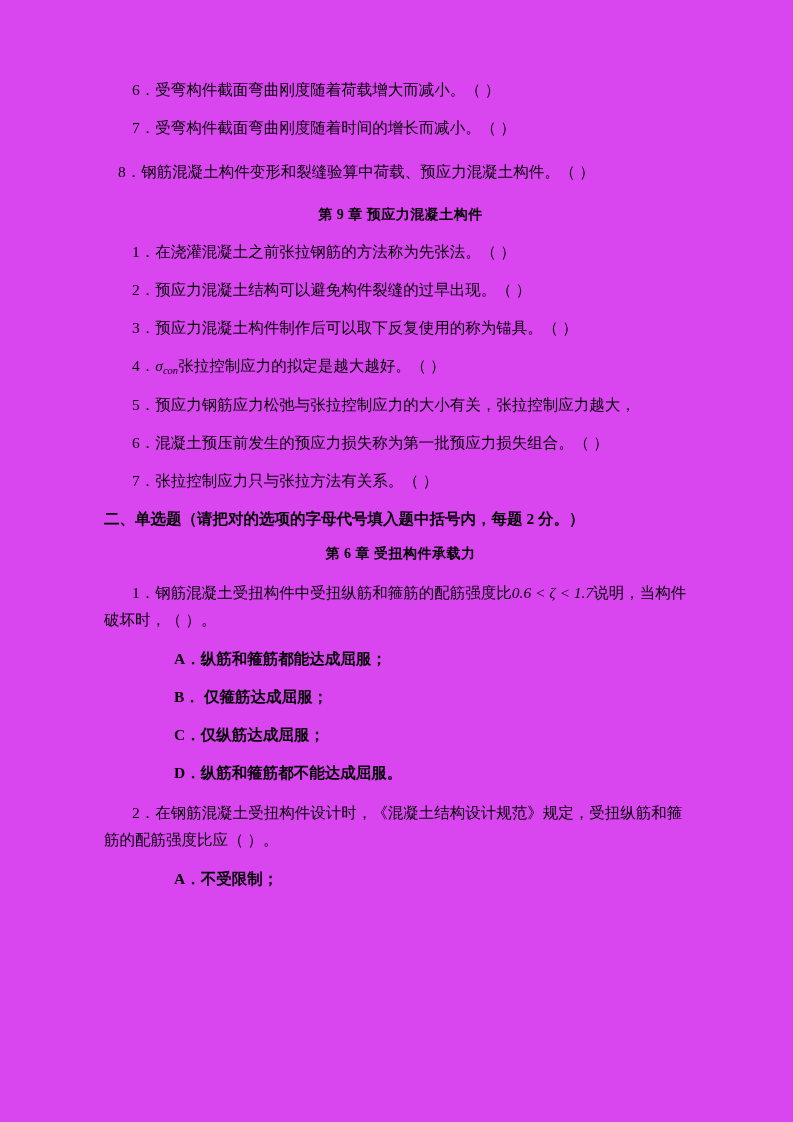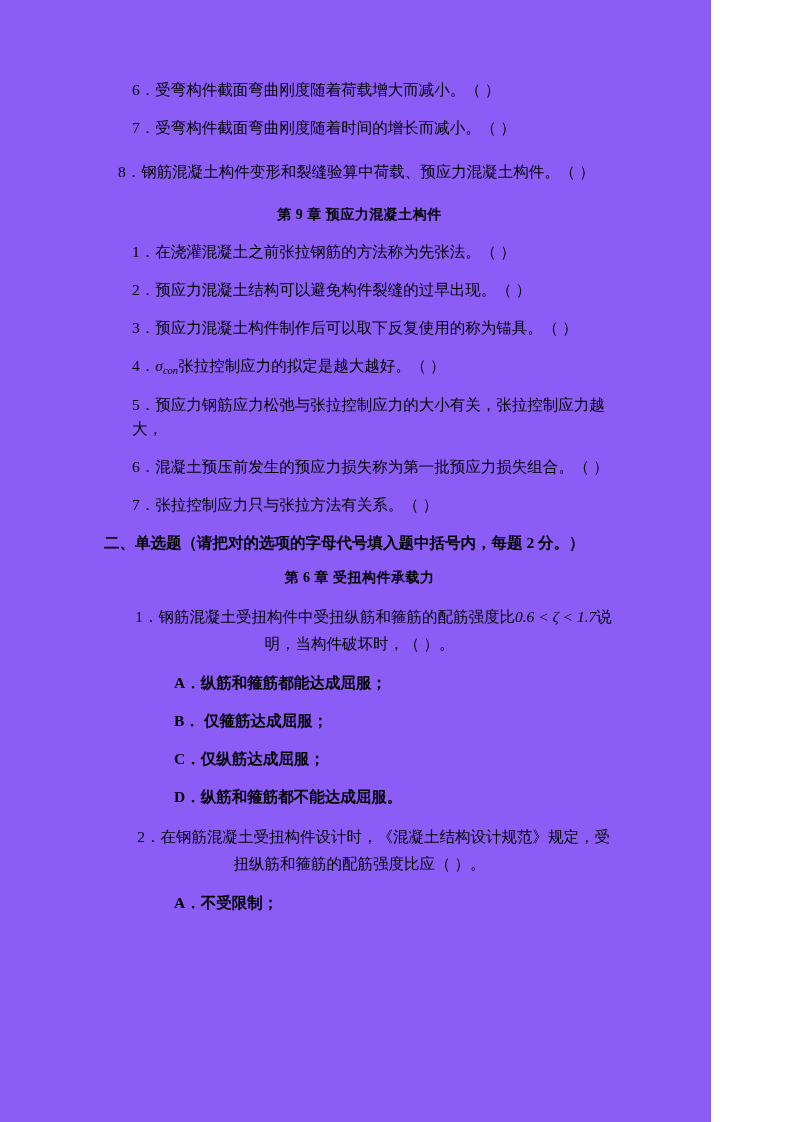--- a/index.html
+++ b/index.html
@@ -8,25 +8,25 @@
     background: #ffffff;
   }
   body {
     width: 793px;
     height: 1122px;
     font-family: "Liberation Serif", "DejaVu Serif", serif;
     color: #000000;
   }
   .page {
     position: relative;
-    width: 711px;
+    width: 793px;
     height: 1122px;
     box-sizing: border-box;
     padding: 78px 96px 48px 104px;
-    background: #8b5cf6;
+    background: #d946ef;
   }
   .doc-body {
     font-size: 15.5px;
     line-height: 1.55;
   }
   .para {
     margin: 0 0 14px 0;
     text-indent: 0;
   }
   .para.indent {
@@ -43,21 +43,20 @@
     letter-spacing: 0.5px;
   }
   .section-label {
     margin: 0 0 12px 0;
     font-weight: bold;
     font-size: 15.5px;
   }
   .q-wide {
     margin: 0 0 14px 0;
     line-height: 1.75;
-    text-align: center;
   }
   .opt {
     margin: 0 0 14px 0;
     padding-left: 70px;
     font-weight: bold;
   }
   .opt .optlabel {
     display: inline-block;
     min-width: 26px;
   }

